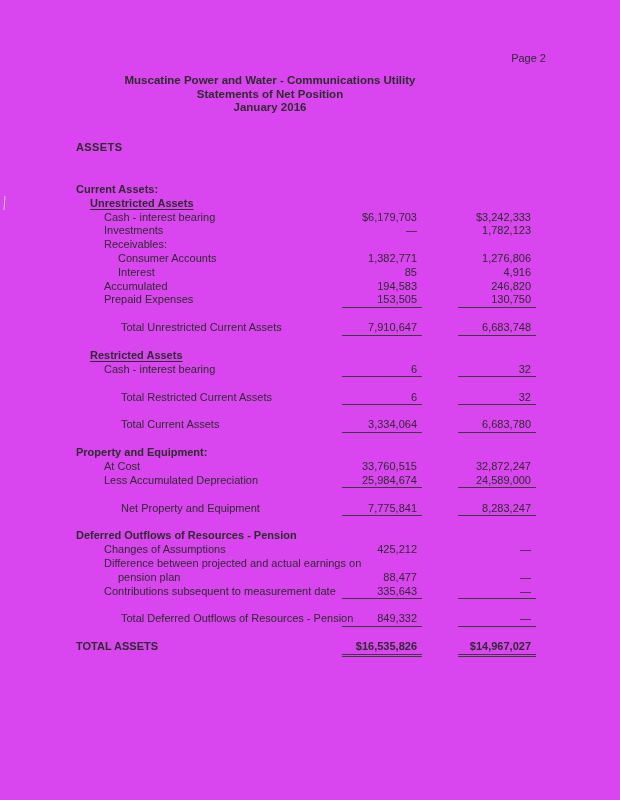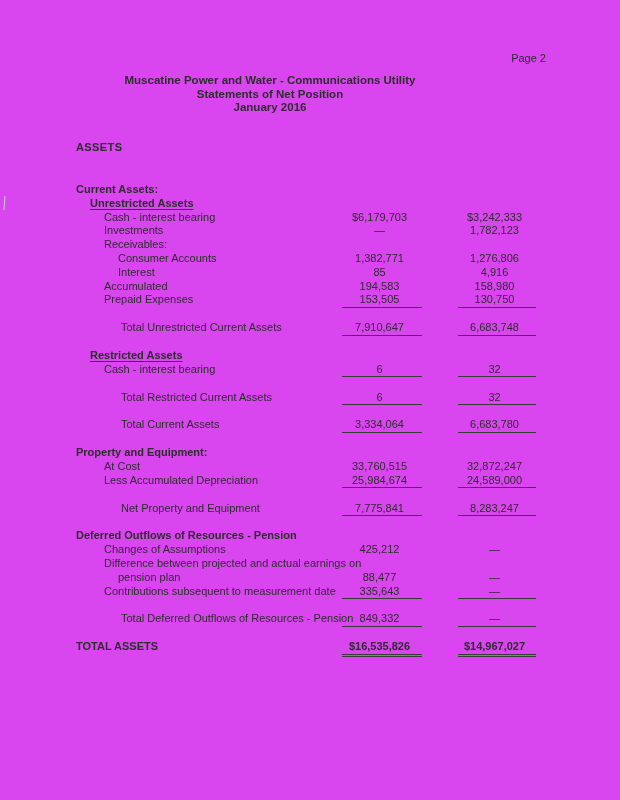--- a/index.html
+++ b/index.html
@@ -30,21 +30,21 @@
   }
   .ch.c16{left:342px;width:80px;}
   .ch.c15{left:458px;width:78px;}
   #rows{position:absolute;top:183px;left:0;width:620px;}
   .row{position:relative;height:13.8px;font-size:11px;line-height:13.6px;padding-left:20px;}
   .row.gap{margin-top:14px;}
   .lbl{position:absolute;top:0;white-space:nowrap;}
   .lbl.b{font-weight:bold;}
   .lbl.lu{text-decoration:underline;text-underline-offset:2px;}
   .i0{left:76px;} .i1{left:90px;} .i2{left:104px;} .i3{left:118px;} .i4{left:121px;}
-  .val{position:absolute;top:0;text-align:center;padding-right:5px;box-sizing:border-box;}
+  .val{position:absolute;top:0;text-align:right;padding-right:5px;box-sizing:border-box;}
   .v16{left:342px;width:80px;}
   .v15{left:458px;width:78px;}
   .u-single{border-bottom:1.5px solid #3a3a3a;}
   .u-double{border-bottom:3px double #3a3a3a;}
   .b .val, .row.bold .val{font-weight:bold;}
   .scan-mark{
     position:absolute;left:4px;top:196px;width:1px;height:14px;
     background:#c9c9c9;transform:rotate(4deg);
   }
 </style>
@@ -95,21 +95,21 @@
         <span class="val v15">1,276,806</span>
       </div>
       <div class="row">
         <span class="lbl i3">Interest</span>
         <span class="val v16">85</span>
         <span class="val v15">4,916</span>
       </div>
       <div class="row">
         <span class="lbl i2">Accumulated</span>
         <span class="val v16">194,583</span>
-        <span class="val v15">158,980</span>
+        <span class="val v15">246,820</span>
       </div>
       <div class="row">
         <span class="lbl i2">Prepaid Expenses</span>
         <span class="val v16 u-single">153,505</span>
         <span class="val v15 u-single">130,750</span>
       </div>
       <div class="row gap">
         <span class="lbl i4">Total Unrestricted Current Assets</span>
         <span class="val v16 u-single">7,910,647</span>
         <span class="val v15 u-single">6,683,748</span>

